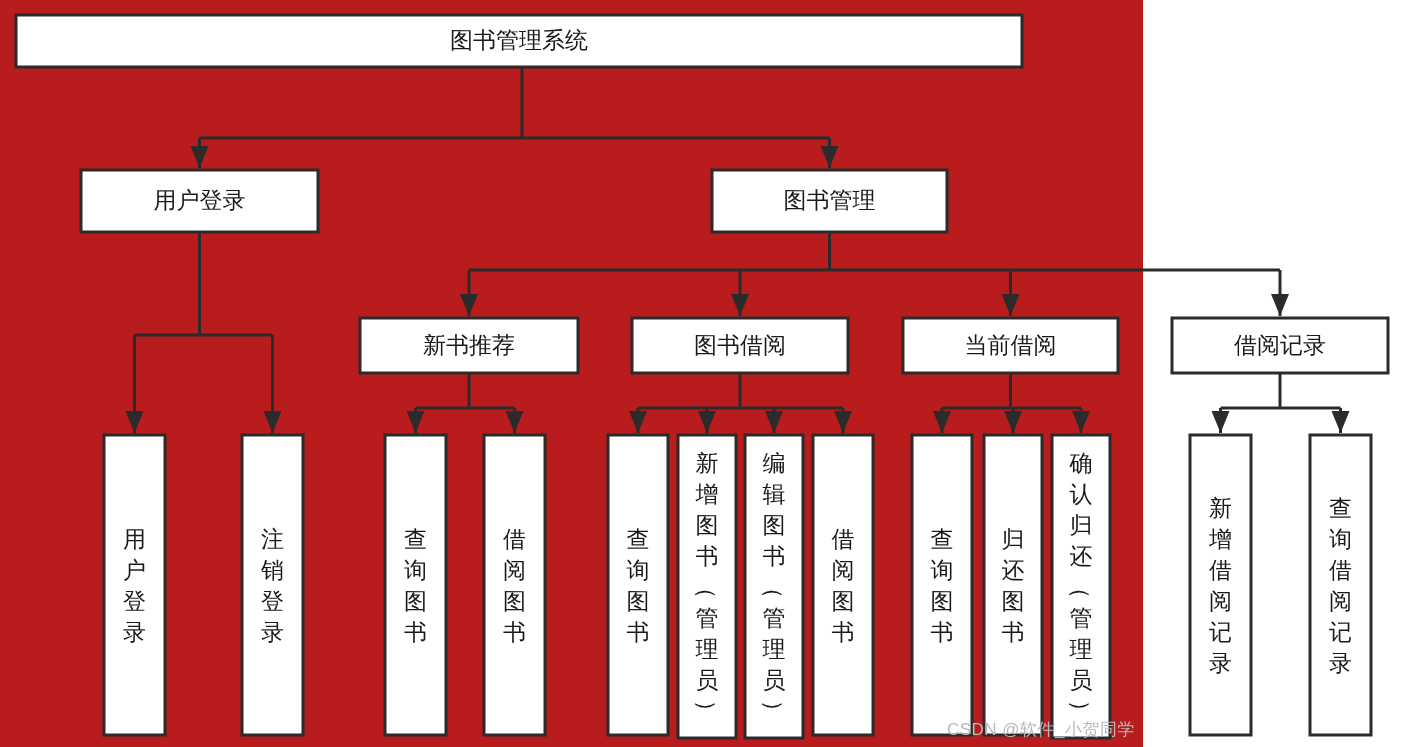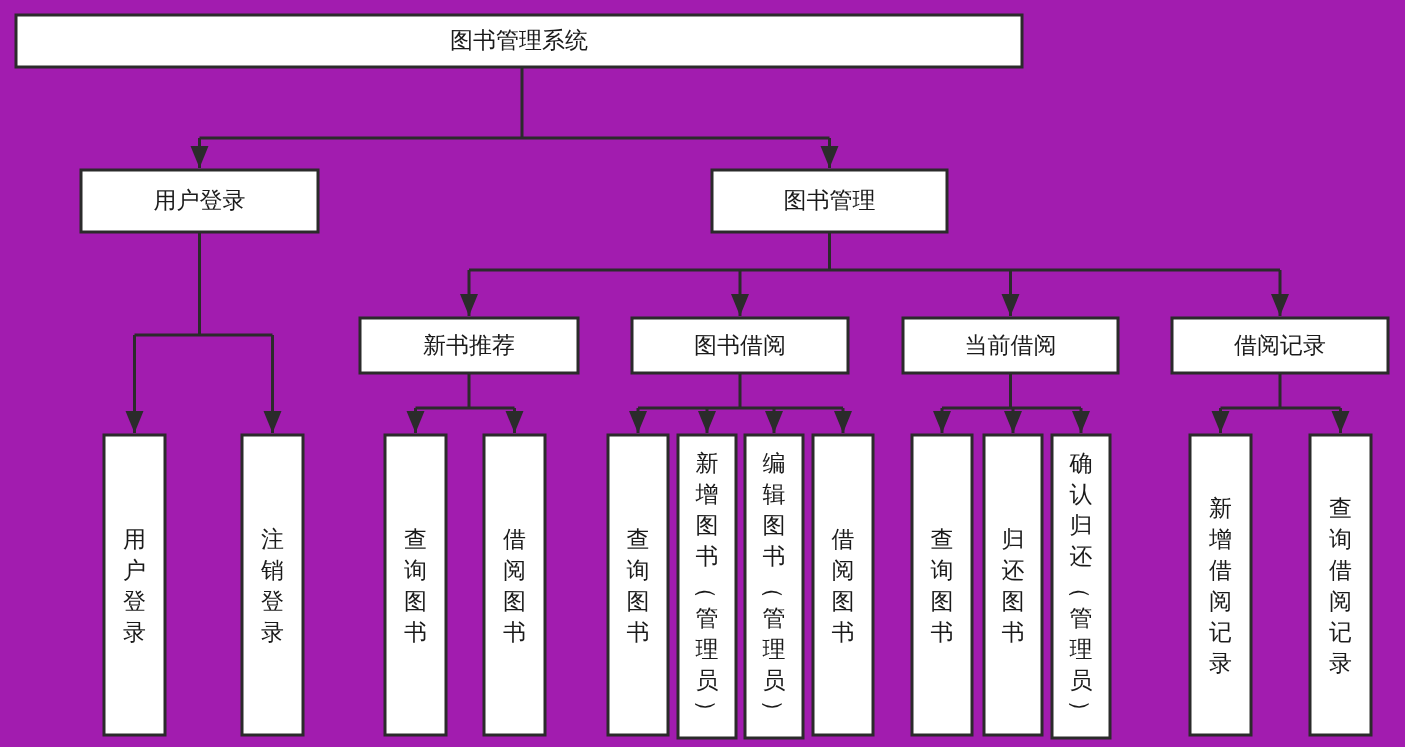--- a/index.html
+++ b/index.html
@@ -8,23 +8,23 @@
     background: #ffffff;
   }
   body {
     width: 1405px;
     height: 747px;
     font-family: "Liberation Sans", "DejaVu Sans", sans-serif;
     overflow: hidden;
   }
   #diagram-root {
     position: relative;
-    width: 1405px;
+    width: 1143px;
     height: 747px;
-    background: #a21caf;
+    background: #b91c1c;
   }
   svg#flow-svg {
     position: absolute;
     left: 0;
     top: 0;
     width: 1405px;
     height: 747px;
     display: block;
   }
   .node-box {
@@ -248,14 +248,15 @@
           <text x="1340.5" y="516.18" class="node-label-v">查</text>
           <text x="1340.5" y="547.18" class="node-label-v">询</text>
           <text x="1340.5" y="578.18" class="node-label-v">借</text>
           <text x="1340.5" y="609.18" class="node-label-v">阅</text>
           <text x="1340.5" y="640.18" class="node-label-v">记</text>
           <text x="1340.5" y="671.18" class="node-label-v">录</text>
         </g>
       </g>
   </svg>
 
+  <div class="watermark">CSDN @软件_小贺同学</div>
 
 </div>
 
 </body></html>

